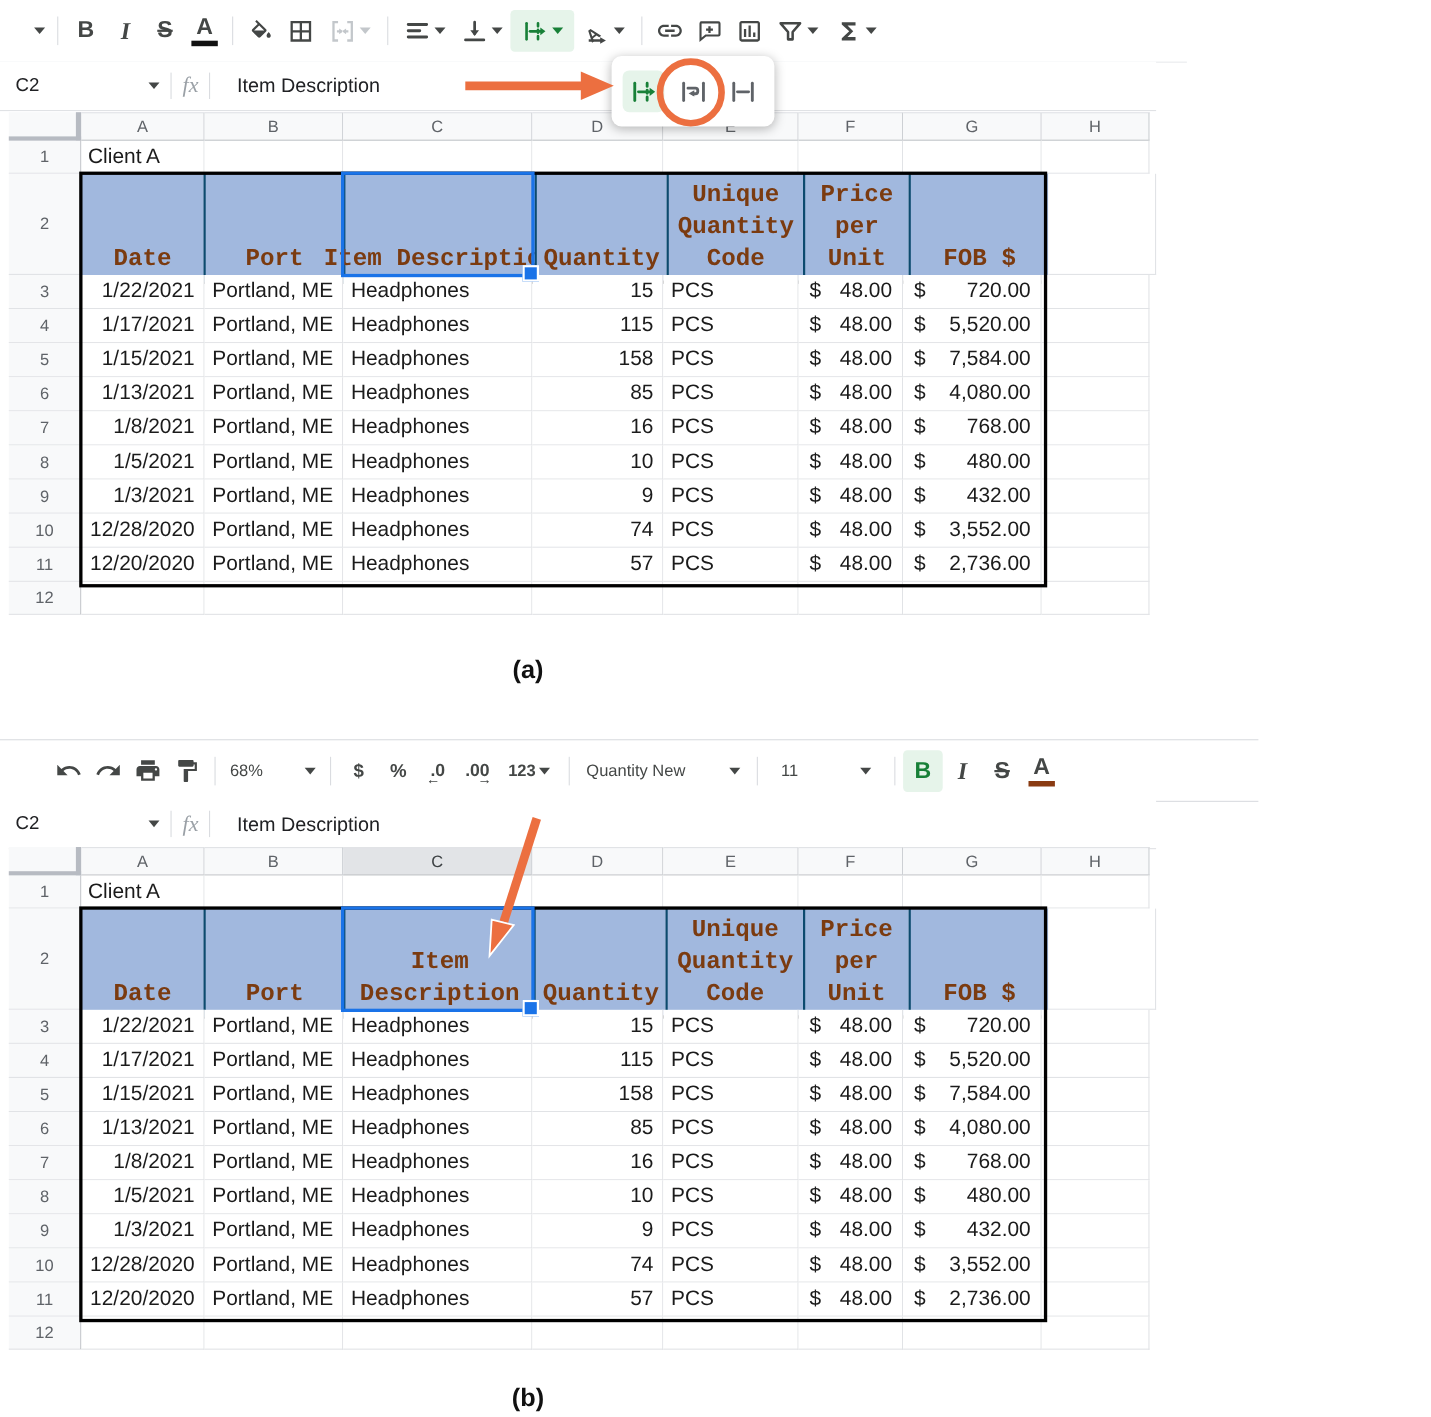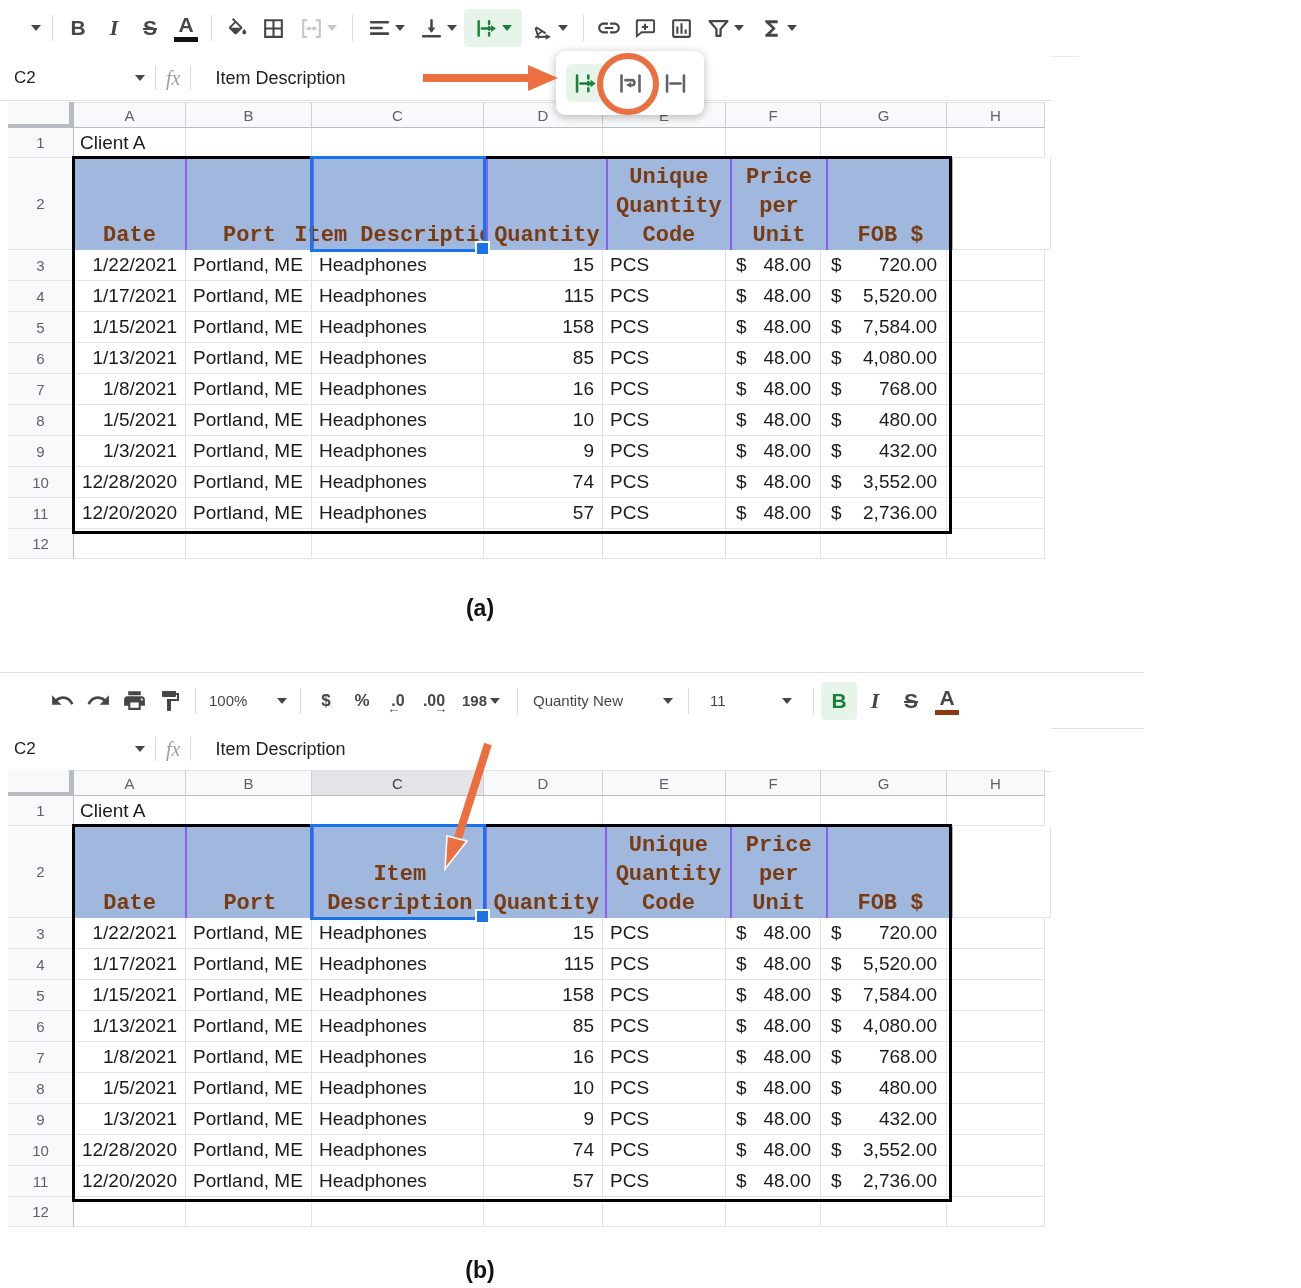--- a/index.html
+++ b/index.html
@@ -56,21 +56,21 @@
   .corner{background:#f8f9fa;border-right:5px solid #b7bbc2;border-bottom:4px solid #b7bbc2;}
   .gutter{background:#fff;flex:0 0 auto;}
   .cell{background:#fff;border-right:1px solid #e1e3e6;border-bottom:1px solid #e1e3e6;
         font-size:19px;color:#1b1b1b;display:flex;align-items:center;}
   .cell.title{padding-left:6px;}
   .hdr2{background:var(--hdr-fill);color:var(--hdr-text);
         font-family:"Liberation Mono","DejaVu Sans Mono",monospace;font-weight:bold;
         font-size:22px;line-height:1.32;border-right:none;border-bottom:3px solid #000;
         display:flex;align-items:flex-end;justify-content:center;text-align:center;
         padding-bottom:5px;}
-  .hdr2.vblack{border-left:2px solid #8b5cf6;}
+  .hdr2.vblack{border-left:2px solid #0c4a6e;}
   .clipwrap{white-space:nowrap;}
   .al-r{justify-content:flex-end;padding-right:8px;text-align:center;}
   .al-l{justify-content:flex-start;padding-left:7px;}
   .money{justify-content:space-between;padding:0 9px 0 10px;}
   .blk-overlay{position:absolute;border:3px solid #000;pointer-events:none;}
   .sel-box{position:absolute;border:3px solid var(--sel);pointer-events:none;}
   .fill-handle{position:absolute;width:11px;height:11px;background:var(--sel);
                border:2px solid #fff;box-sizing:content-box;}
 
   
@@ -484,38 +484,38 @@
         <path fill="#444746" d="M19 8H5c-1.66 0-3 1.34-3 3v6h4v4h12v-4h4v-6c0-1.66-1.34-3-3-3zm-3 11H8v-5h8v5zm3-7c-.55 0-1-.45-1-1s.45-1 1-1 1 .45 1 1-.45 1-1 1zm-1-9H6v4h12V3z"></path>
       </svg>
     </span>
     <span class="tbi">
       <svg width="24" height="24" viewBox="0 0 24 24">
         <path fill="#444746" d="M18 4V3c0-.55-.45-1-1-1H5c-.55 0-1 .45-1 1v4c0 .55.45 1 1 1h12c.55 0 1-.45 1-1V6h1v4H9v11c0 .55.45 1 1 1h2c.55 0 1-.45 1-1v-9h8V4h-3z"></path>
       </svg>
     </span>
     <span class="tb-sep"></span>
     <span class="tbi" style="width:78px;justify-content:space-between;padding:0 6px;">
-      <span class="tb-label">100%</span>
+      <span class="tb-label">68%</span>
       <span class="caret"></span>
     </span>
     <span class="tb-sep"></span>
     <span class="tbi">
         <span class="numfmt">$</span>
       </span>
     <span class="tbi">
         <span class="numfmt">%</span>
       </span>
     <span class="tbi">
       <span class="decbtn"><span>.0</span><span class="mini" style="left:-4px;">←</span></span>
     </span>
     <span class="tbi">
       <span class="decbtn"><span>.00</span><span class="mini" style="right:-2px;">→</span></span>
     </span>
     <span class="tbi" style="width:58px;">
-      <span class="tb-label" style="font-weight:bold;">198</span>
+      <span class="tb-label" style="font-weight:bold;">123</span>
       <span class="caret"></span>
     </span>
     <span class="tb-sep"></span>
     <span class="tbi" style="width:140px;justify-content:space-between;padding:0 8px;">
       <span class="tb-label">Quantity New</span>
       <span class="caret"></span>
     </span>
     <span class="tb-sep"></span>
     <span class="tbi" style="width:82px;justify-content:space-between;padding:0 14px;">
       <span class="tb-label">11</span>

